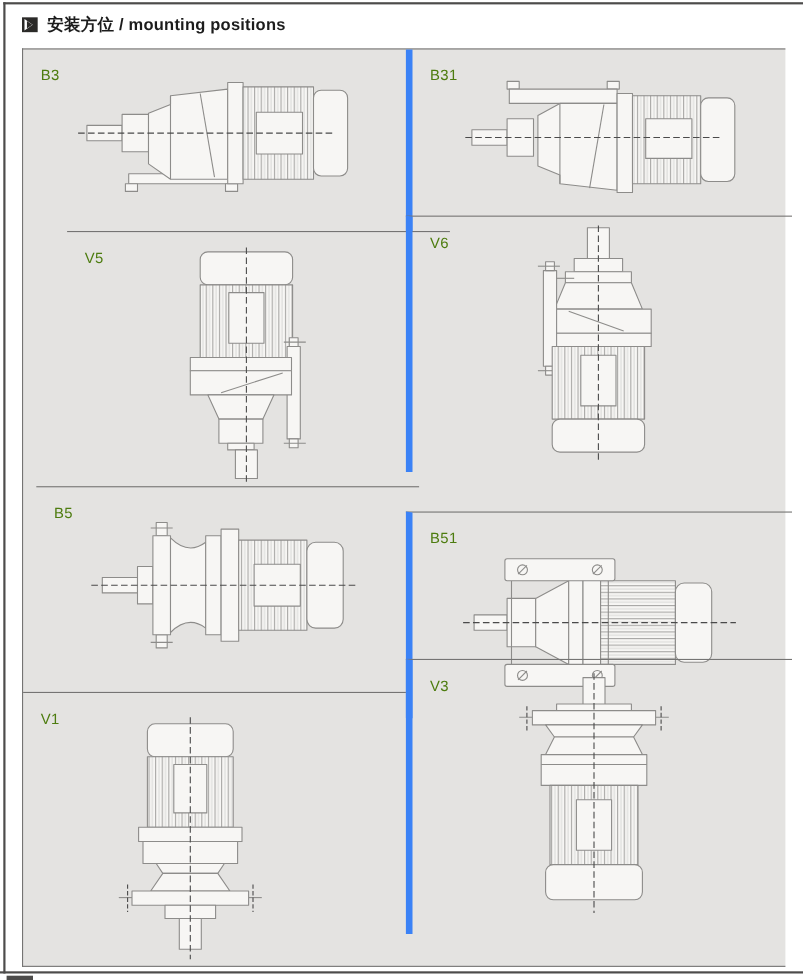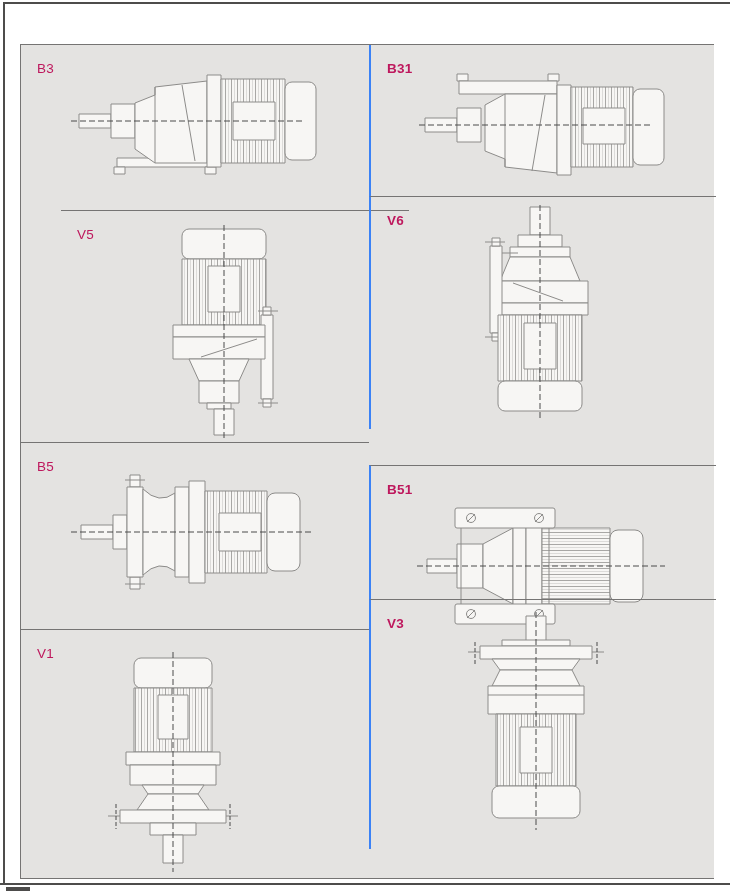--- a/index.html
+++ b/index.html
@@ -8,29 +8,29 @@
   .frame{position:absolute;left:3px;top:2px;width:726px;height:881px;
          border-left:2px solid #4d4c4b;border-top:2px solid #4d4c4b;pointer-events:none;}
   .bottom-line{position:absolute;left:0;top:883px;width:730px;height:2px;background:#4d4c4b;}
   .footer-mark{position:absolute;left:6px;top:887px;width:24px;height:4px;background:#4d4c4b;}
   .header{position:absolute;left:20px;top:13px;display:flex;align-items:center;gap:8px;}
   .hdr-icon{width:15px;height:15px;display:inline-block;}
   .hdr-title{font-size:15px;font-weight:600;color:#1c1c1c;letter-spacing:.2px;}
   .grid{position:absolute;left:20px;top:44px;width:693px;height:833px;background:#e4e3e1;
         border-top:1px solid #757473;border-left:1px solid #757473;border-bottom:1px solid #757473;}
   .cell{position:absolute;}
-  .bl{border-left:2px solid #3b82f6;font-weight:bold;}
+  .bl{border-left:6px solid #3b82f6;}
   .bt{border-top:1px solid #757473;}
-  .cell-label{position:absolute;left:16px;top:16px;font-size:13.5px;color:#be185d;letter-spacing:.3px;}
+  .cell-label{position:absolute;left:16px;top:16px;font-size:13.5px;color:#4d7c0f;letter-spacing:.3px;}
   .draw{position:absolute;left:0;top:0;width:100%;height:100%;display:block;}
   .c0{left:0;top:0;width:348px;height:165px;}
   .c1{left:348px;top:0;width:345px;height:165px;}
   .c2{left:0;top:165px;width:348px;height:232px;margin-left:40px;}
   .c3{left:348px;top:151px;width:345px;height:232px;}
-  .c4{left:0;top:397px;width:348px;height:187px;}
+  .c4{left:12px;top:397px;width:348px;height:187px;}
   .c5{left:348px;top:420px;width:345px;height:187px;}
   .c6{left:0;top:584px;width:348px;height:249px;text-align:center;}
   .c7{left:348px;top:554px;width:345px;height:249px;}
 </style>
 </head>
 <body>
 
 <div class="page">
 
   <svg width="0" height="0" style="position:absolute" aria-hidden="true">
@@ -43,20 +43,30 @@
       <pattern id="finsH" width="8" height="6" patternUnits="userSpaceOnUse">
         <rect width="8" height="6" fill="#f7f6f4"></rect>
         <rect y="0" width="8" height="1" fill="#a8a7a5"></rect>
         <rect y="3" width="8" height="1" fill="#dcdbd9"></rect>
       </pattern>
     </defs>
   </svg>
 
   <div class="frame"></div>
 
+  <div class="header">
+    <span class="hdr-icon">
+      <svg viewBox="0 0 20 20" width="15" height="15">
+        <rect x="0" y="1" width="19" height="18" fill="#2b2a28"></rect>
+        <polygon points="3,3 13,10 3,17" fill="#ffffff"></polygon>
+        <polygon points="6,5.5 12.5,10 6,14.5" fill="#2b2a28"></polygon>
+      </svg>
+    </span>
+    <span class="hdr-title">安装方位 / mounting positions</span>
+  </div>
 
   <div class="grid">
 
     <div class="cell c0">
       <svg class="draw" viewBox="0 0 348 165">
         <g fill="#f7f6f4" stroke="#8d8c8a" stroke-width="1" stroke-linejoin="round">
           <g>
             <rect x="96" y="113" width="96" height="9"></rect>
             <rect x="93" y="122" width="11" height="7"></rect>
             <rect x="184" y="122" width="11" height="7"></rect>

